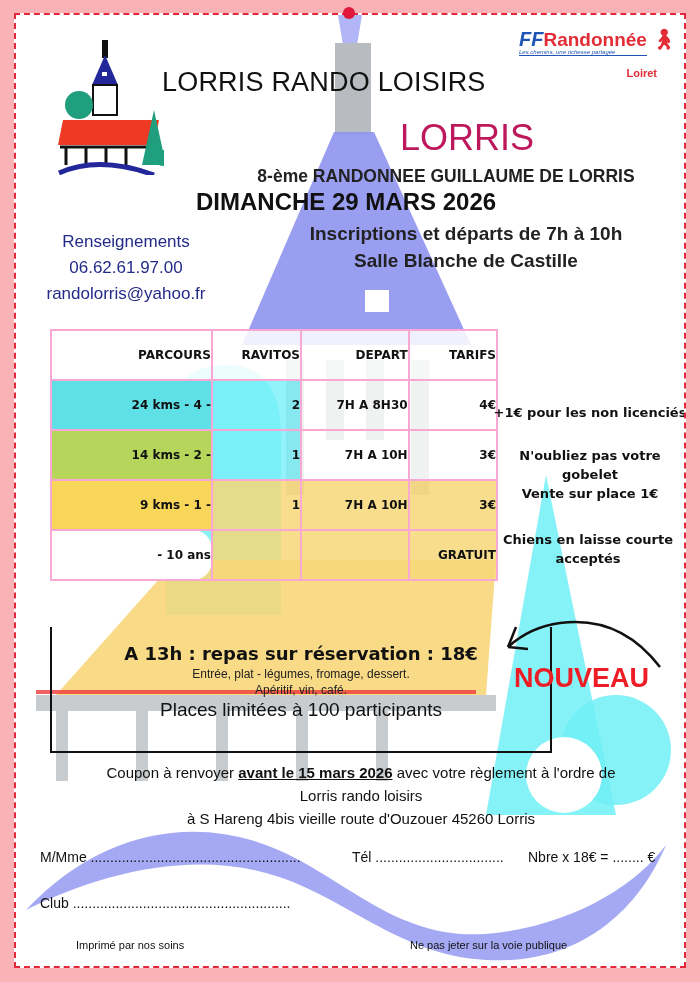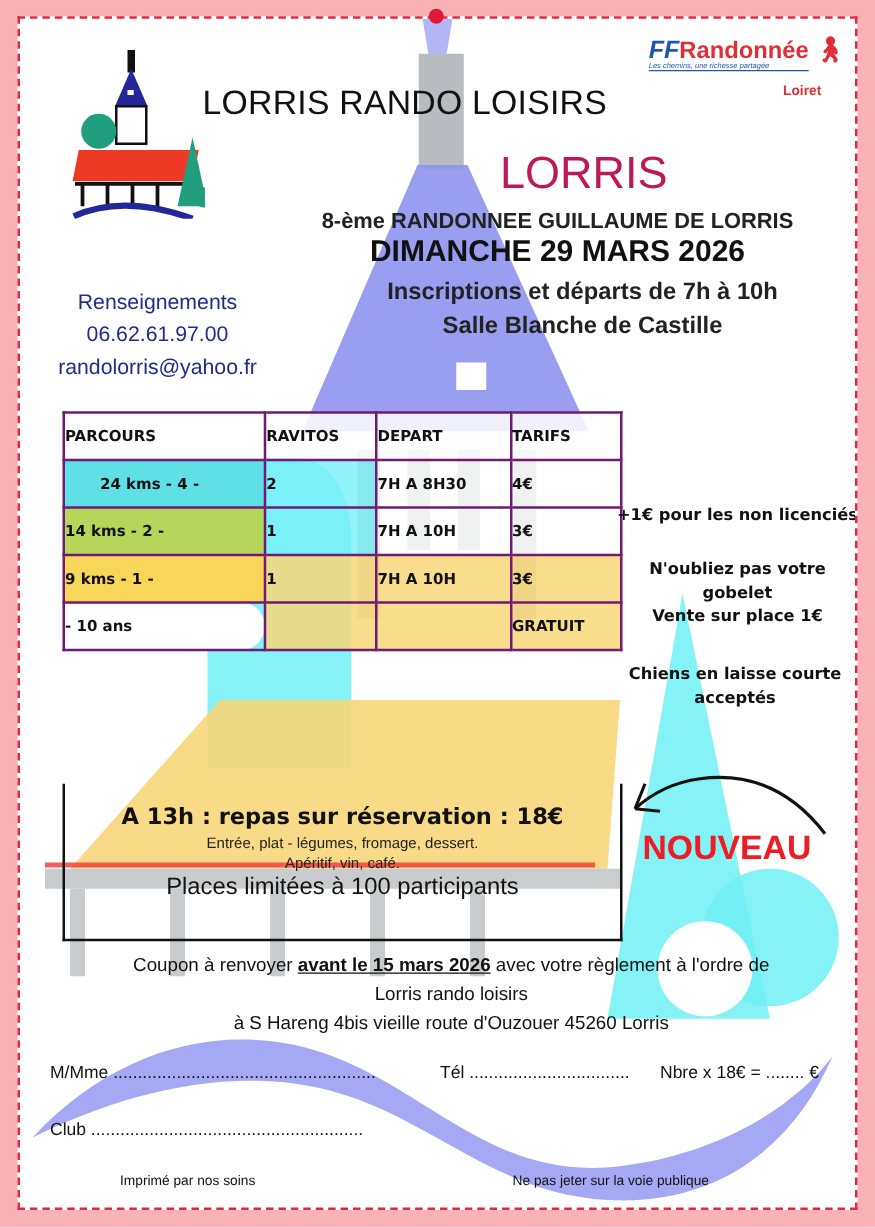--- a/index.html
+++ b/index.html
@@ -8,41 +8,41 @@
   .page {
     position: absolute; left: 14px; top: 13px; width: 672px; height: 955px;
     background: #ffffff; border: 2px dashed #e3283c; overflow: hidden;
   }
   .pin { position: absolute; left: 343px; top: 7px; width: 12px; height: 12px; border-radius: 50%; background: #e0183a; z-index: 5; }
   .bg-layer { position: absolute; left: 0; top: 0; width: 672px; height: 955px; pointer-events: none; }
   .abs { position: absolute; }
   .title1 { left: 146px; top: 52px; font-size: 27px; color: #111; letter-spacing: 0.2px; }
   .title2 { left: 384px; top: 102px; font-size: 36px; color: #be185d; }
   .line3 { left: 180px; top: 151px; width: 500px; text-align: center; font-size: 17.5px; font-weight: bold; color: #222; }
-  .line4 { left: 180px; top: 173px; width: 500px; text-align: center; font-size: 24px; font-weight: bold; color: #111; }
+  .line4 { left: 180px; top: 173px; width: 500px; font-size: 24px; font-weight: bold; color: #111; }
   .line5 { left: 200px; top: 208px; width: 500px; text-align: center; font-size: 19px; font-weight: bold; color: #222; }
   .line6 { left: 200px; top: 235px; width: 500px; text-align: center; font-size: 19px; font-weight: bold; color: #222; }
   .contact { left: 0; top: 214px; width: 220px; text-align: center; color: #232b87; font-weight: normal; font-size: 17px; line-height: 26px; }
   .ffr { left: 503px; top: 12px; width: 160px; height: 55px; }
   .ffr .ff { color: #1f55b5; font-weight: bold; font-size: 20px; font-style: italic; }
   .ffr .rando { color: #e32d36; font-weight: bold; font-size: 19px; }
   .ffr .tag { font-size: 6px; color: #1f55b5; font-style: italic; border-bottom: 1px solid #1f55b5; width: 128px; margin-top: -2px; }
   .ffr .loiret { position: absolute; right: 22px; top: 40px; color: #e32d36; font-weight: bold; font-size: 11px; }
   table.prices { position: absolute; left: 34px; top: 314px; width: 448px; border-collapse: collapse; font-family: "DejaVu Sans", sans-serif; }
-  table.prices td, table.prices th { border: 2px solid #701a75; text-align: left; font-weight: bold; font-size: 12px; height: 38px; color: #111; }
+  table.prices td, table.prices th { border: 2px solid #f9a8d4; text-align: right; font-weight: bold; font-size: 12px; height: 50px; color: #111; }
   table.prices th { background: rgba(255,255,255,0.85); }
   td.c-cyan { background: #5ee0e6; padding-left: 28px; }
   td.c-red { background: #f01818; }
   td.c-green { background: #b5d65a; }
   td.c-yellow { background: #f7d65a; }
   td.c-white { background: #ffffff; border-radius: 19px; }
   td.semi-cyan { background: rgba(120,240,250,0.8); }
   td.semi-yellow { background: rgba(247,215,120,0.85); }
   td.semi-white { background: rgba(255,255,255,0.75); }
-  .meal { position: absolute; left: 34px; top: 612px; width: 448px; height: 126px; border: 2px solid #111; border-top: none; text-align: center; }
+  .meal { position: absolute; left: 34px; top: 612px; width: 502px; height: 126px; border: 2px solid #111; border-top: none; text-align: center; }
   .meal .m1 { font-family: "DejaVu Sans", sans-serif; font-weight: bold; font-size: 18px; margin-top: 16px; color: #111; }
   .meal .m2 { font-size: 12px; margin-top: 3px; color: #222; }
   .meal .m3 { font-size: 12px; margin-top: 2px; color: #222; }
   .meal .m4 { font-size: 19px; margin-top: 2px; color: #111; }
   .side { font-family: "DejaVu Sans", sans-serif; font-weight: bold; font-size: 13px; color: #111; text-align: center; line-height: 19px; }
   .nouveau { left: 498px; top: 648px; color: #ee1c24; font-weight: bold; font-size: 27px; }
   .coupon { left: 20px; top: 746px; width: 650px; text-align: center; font-size: 15px; color: #111; line-height: 23px; }
   .coupon u { font-weight: bold; }
   .form-line { font-size: 14px; color: #111; }
   .foot { font-size: 11px; color: #111; }
@@ -193,15 +193,15 @@
     <div><span>Coupon à renvoyer </span><u>avant le 15 mars 2026</u><span> avec votre règlement à l'ordre de</span></div>
     <div>Lorris rando loisirs</div>
     <div>à S Hareng 4bis vieille route d'Ouzouer 45260 Lorris</div>
   </div>
 
   <div class="abs form-line" style="left:24px;top:834px;">M/Mme ......................................................</div>
   <div class="abs form-line" style="left:336px;top:834px;">Tél .................................</div>
   <div class="abs form-line" style="left:512px;top:834px;white-space:nowrap;">Nbre x 18€ = ........ €</div>
   <div class="abs form-line" style="left:24px;top:880px;">Club ........................................................</div>
 
-  <div class="abs foot" style="left:80px;top:924px;">Imprimé par nos soins</div>
+  <div class="abs foot" style="left:60px;top:924px;">Imprimé par nos soins</div>
   <div class="abs foot" style="left:394px;top:924px;">Ne pas jeter sur la voie publique</div>
 </div>
 
 </body></html>

